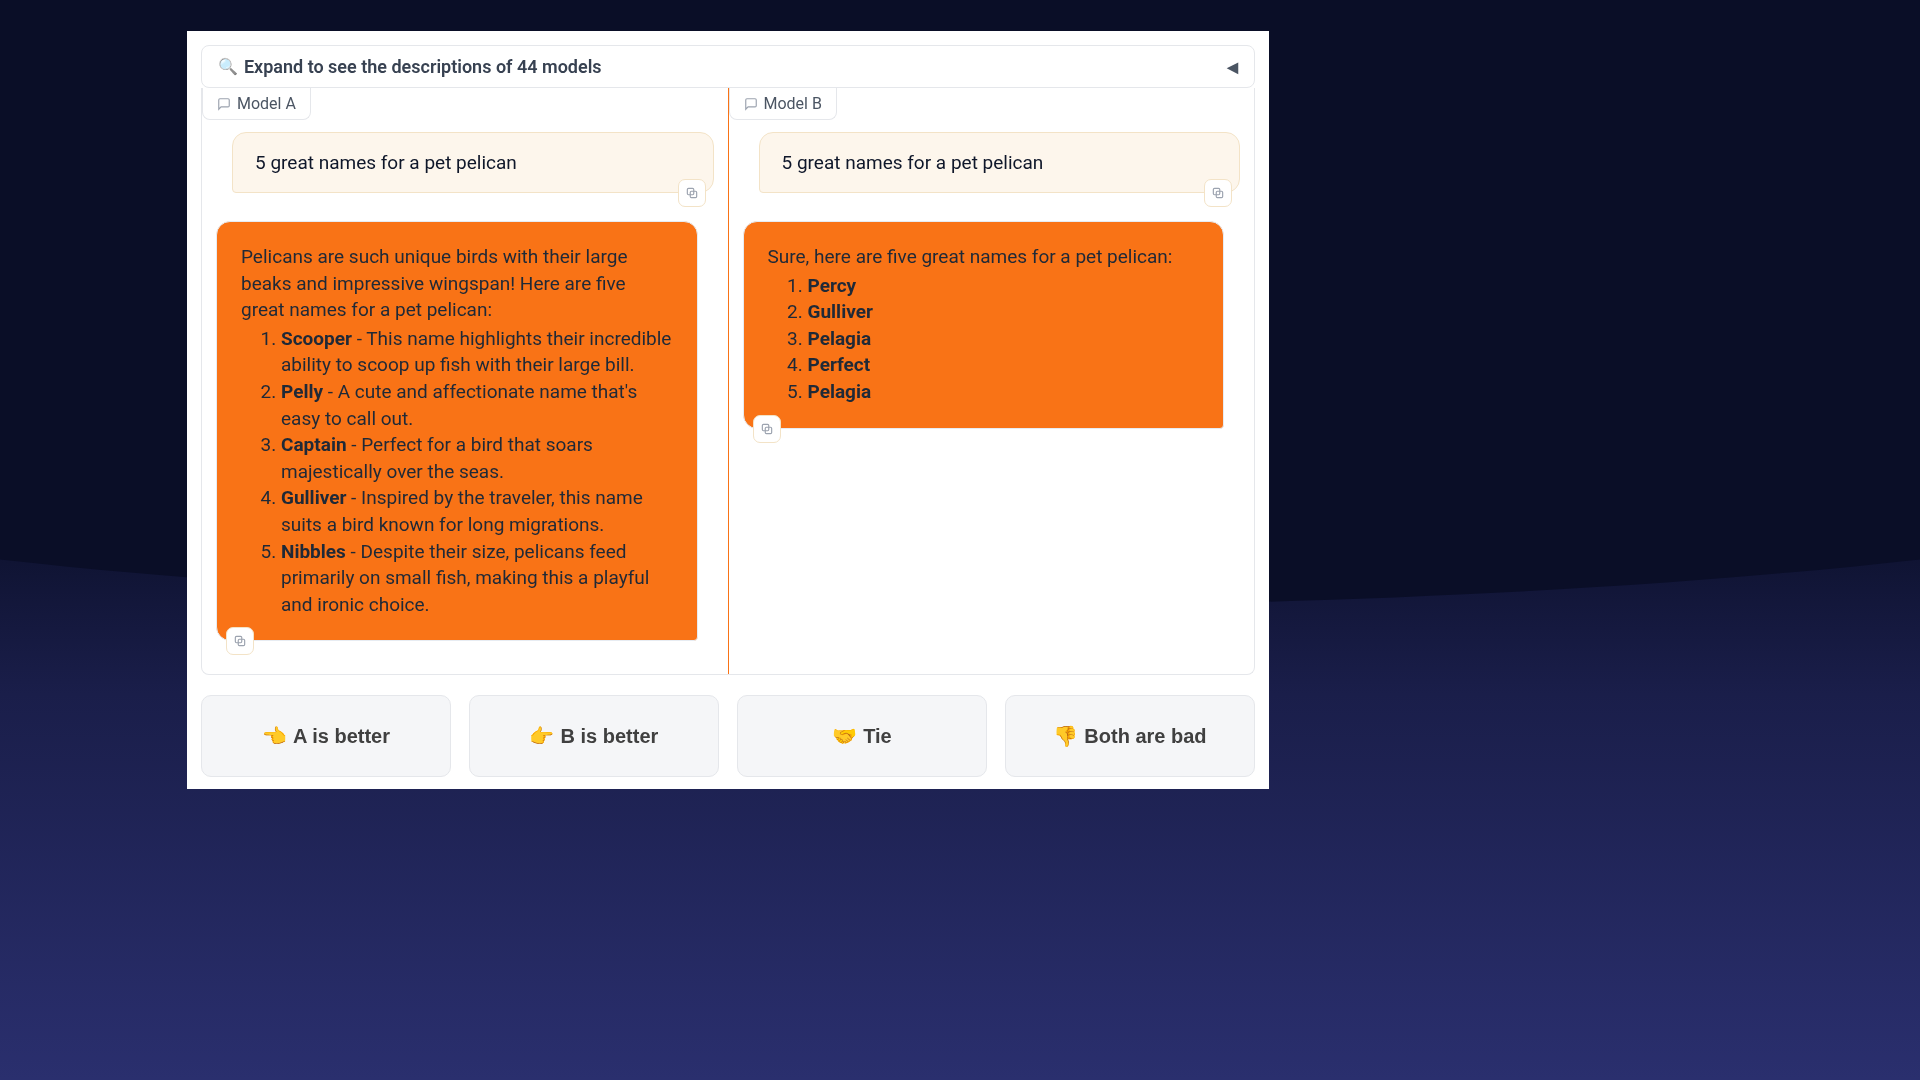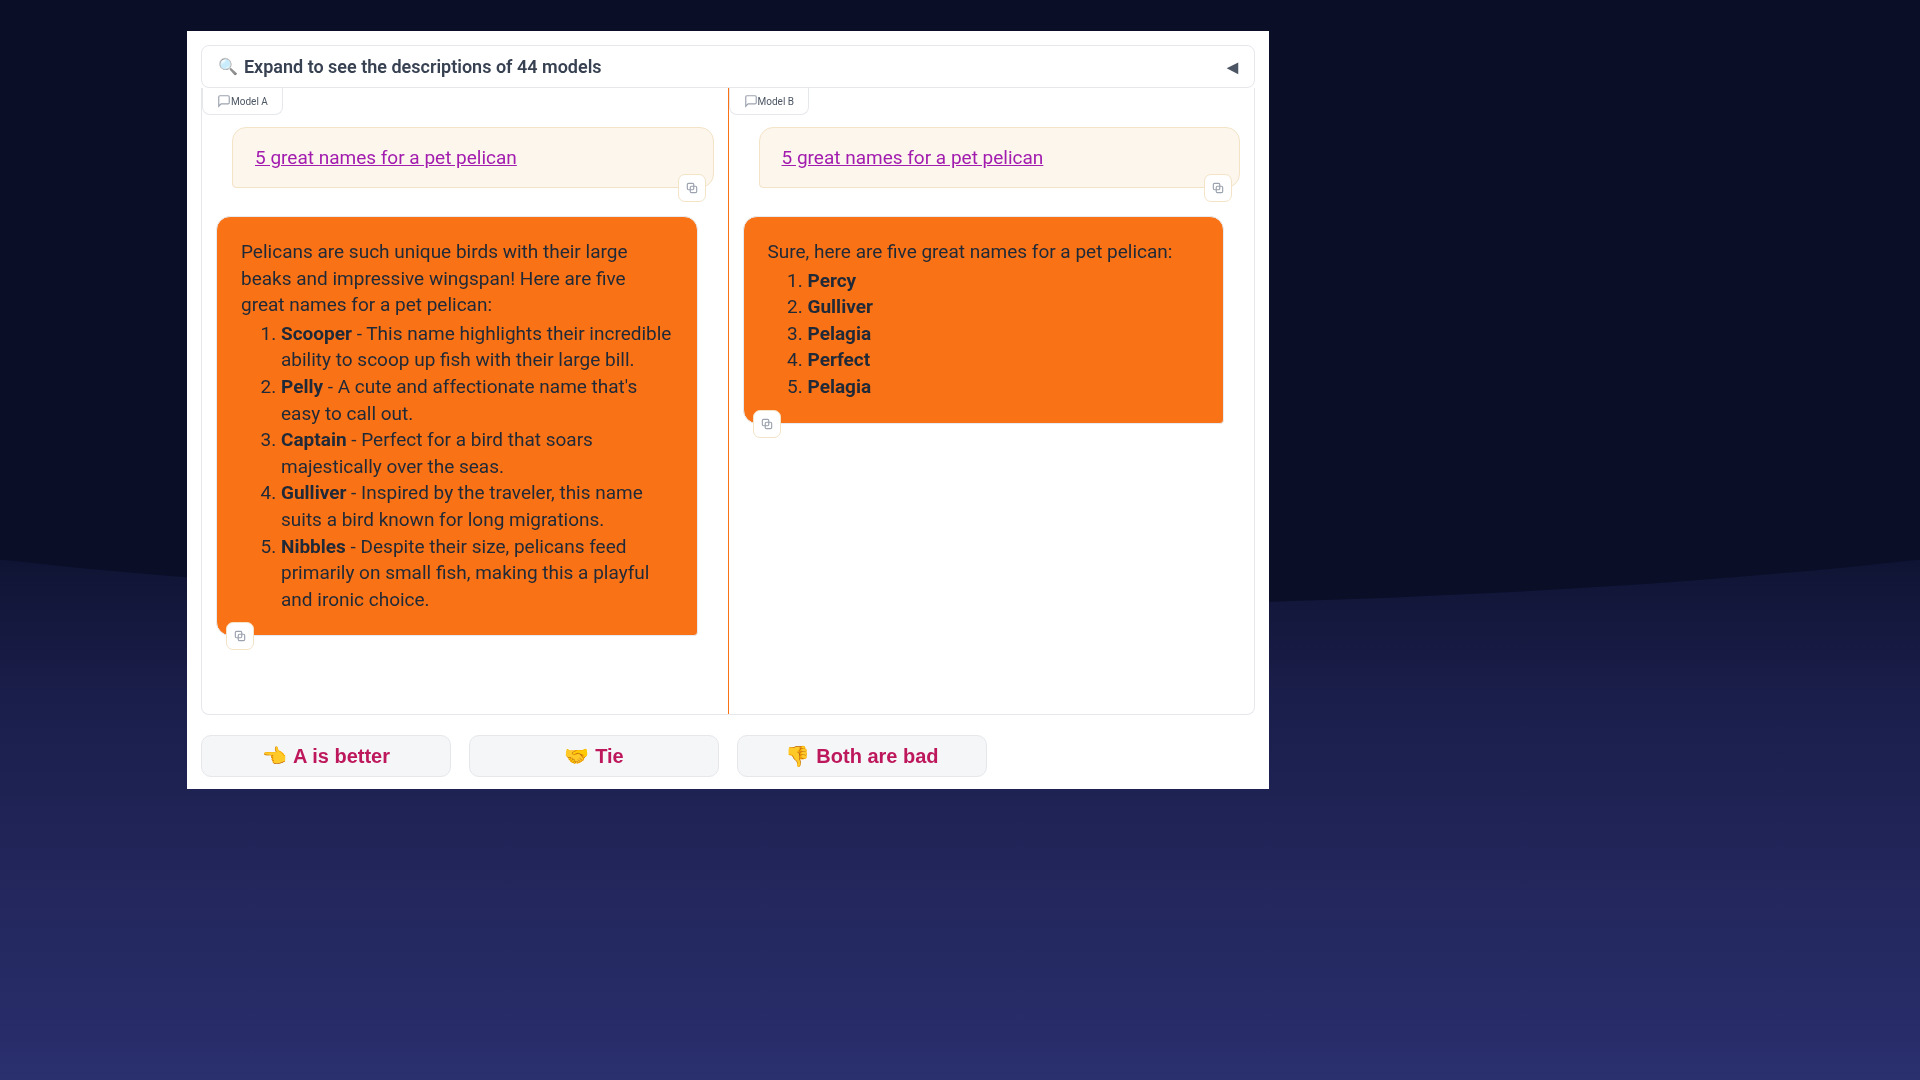--- a/index.html
+++ b/index.html
@@ -76,42 +76,42 @@
   }
   .col + .col { border-left: 1px solid #f97316; }
   .model-tag {
     align-self: flex-start;
     margin-top: 0;
     margin-left: -14px;
     border: 1px solid #e5e7eb;
     border-top: none;
     border-radius: 0 0 8px 8px;
     padding: 6px 14px;
-    font-size: 10px;
+    font-size: 16px;
     color: #4b5563;
     display: flex;
     align-items: center;
+    gap: 6px;
     background: #fff;
   }
   .chat-ico {
     width: 14px; height: 14px;
     display: inline-block;
   }
   .chat-ico svg { width: 100%; height: 100%; display: block; }
   
   .prompt-wrap { position: relative; margin-top: 12px; }
   .prompt {
     background: #fdf6ec;
     border: 1px solid #f3e3c7;
     border-radius: 14px 14px 14px 4px;
     padding: 18px 22px;
     margin-left: 16px;
     font-size: 19px;
-    color: #a21caf;
-    text-decoration: underline;
+    color: #0f172a;
   }
   .copy-btn {
     position: absolute;
     right: 8px;
     bottom: -14px;
     width: 28px; height: 28px;
     border: 1px solid #f3e3c7;
     background: #fff;
     border-radius: 7px;
     display: flex; align-items: center; justify-content: center;
@@ -143,24 +143,24 @@
   .vote-row {
     display: grid;
     grid-template-columns: repeat(4, 1fr);
     gap: 18px;
     padding: 20px 14px 12px 14px;
   }
   .vote-btn {
     background: #f5f6f8;
     border: 1px solid #e5e7eb;
     border-radius: 10px;
-    padding: 8px 0;
+    padding: 28px 0;
     font-size: 20px;
     font-weight: 600;
-    color: #be185d;
+    color: #404040;
     cursor: pointer;
     text-align: center;
   }
   .emoji { margin-right: 6px; }
 </style>
 </head>
 <body>
 
 <div class="bg-wave"></div>
 
@@ -254,20 +254,23 @@
       </div>
     </div>
 
   </div>
 
   <div class="vote-row">
     <button class="vote-btn">
       <span class="emoji">👈</span><span>A is better</span>
     </button>
     <button class="vote-btn">
+      <span class="emoji">👉</span><span>B is better</span>
+    </button>
+    <button class="vote-btn">
       <span class="emoji">🤝</span><span>Tie</span>
     </button>
     <button class="vote-btn">
       <span class="emoji">👎</span><span>Both are bad</span>
     </button>
   </div>
 
 </div>
 
 </body></html>

